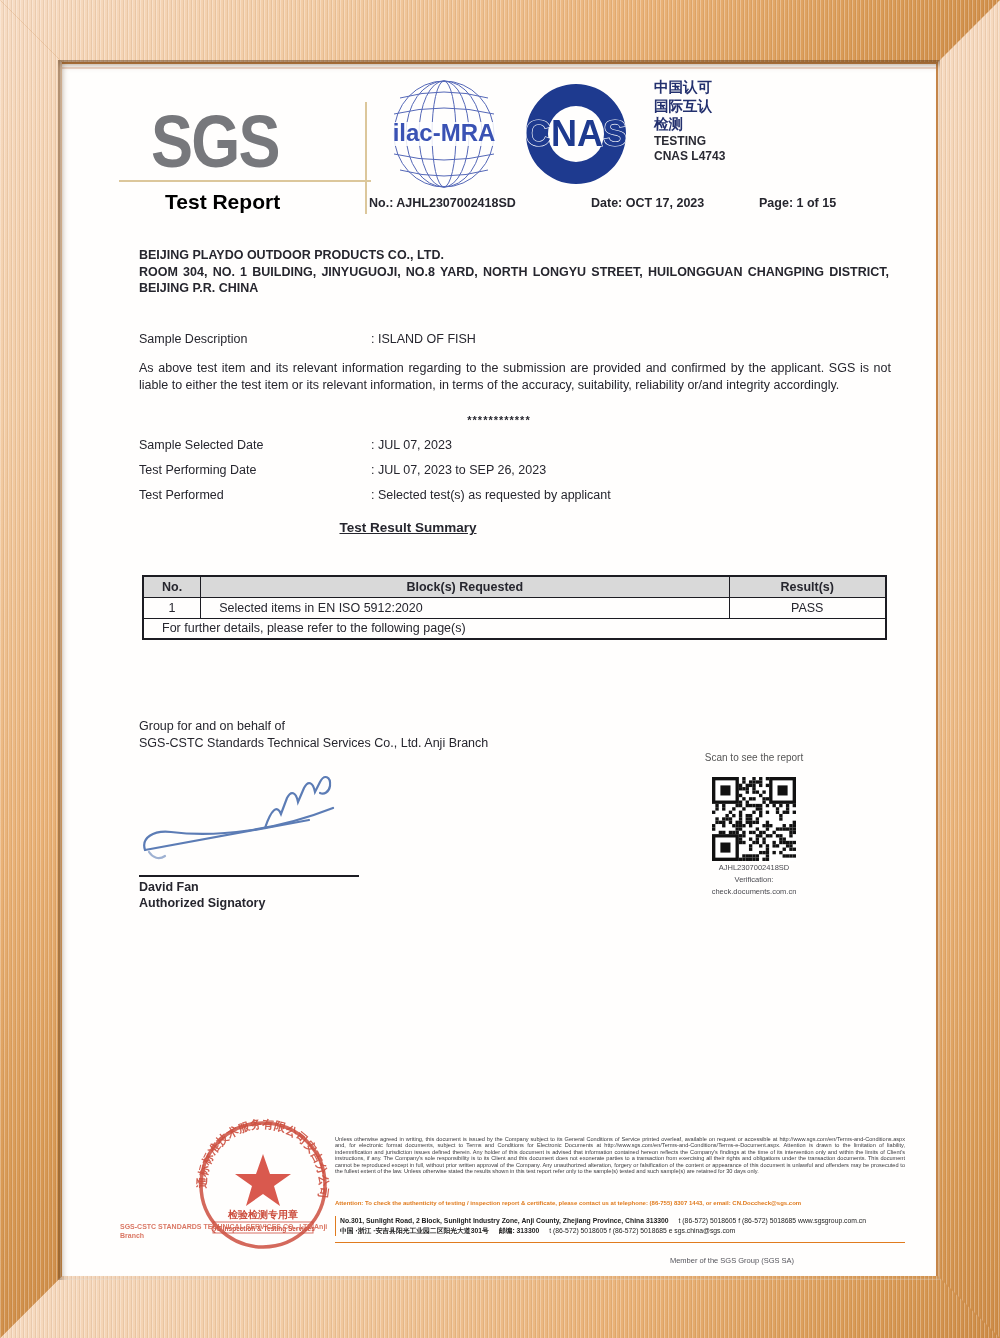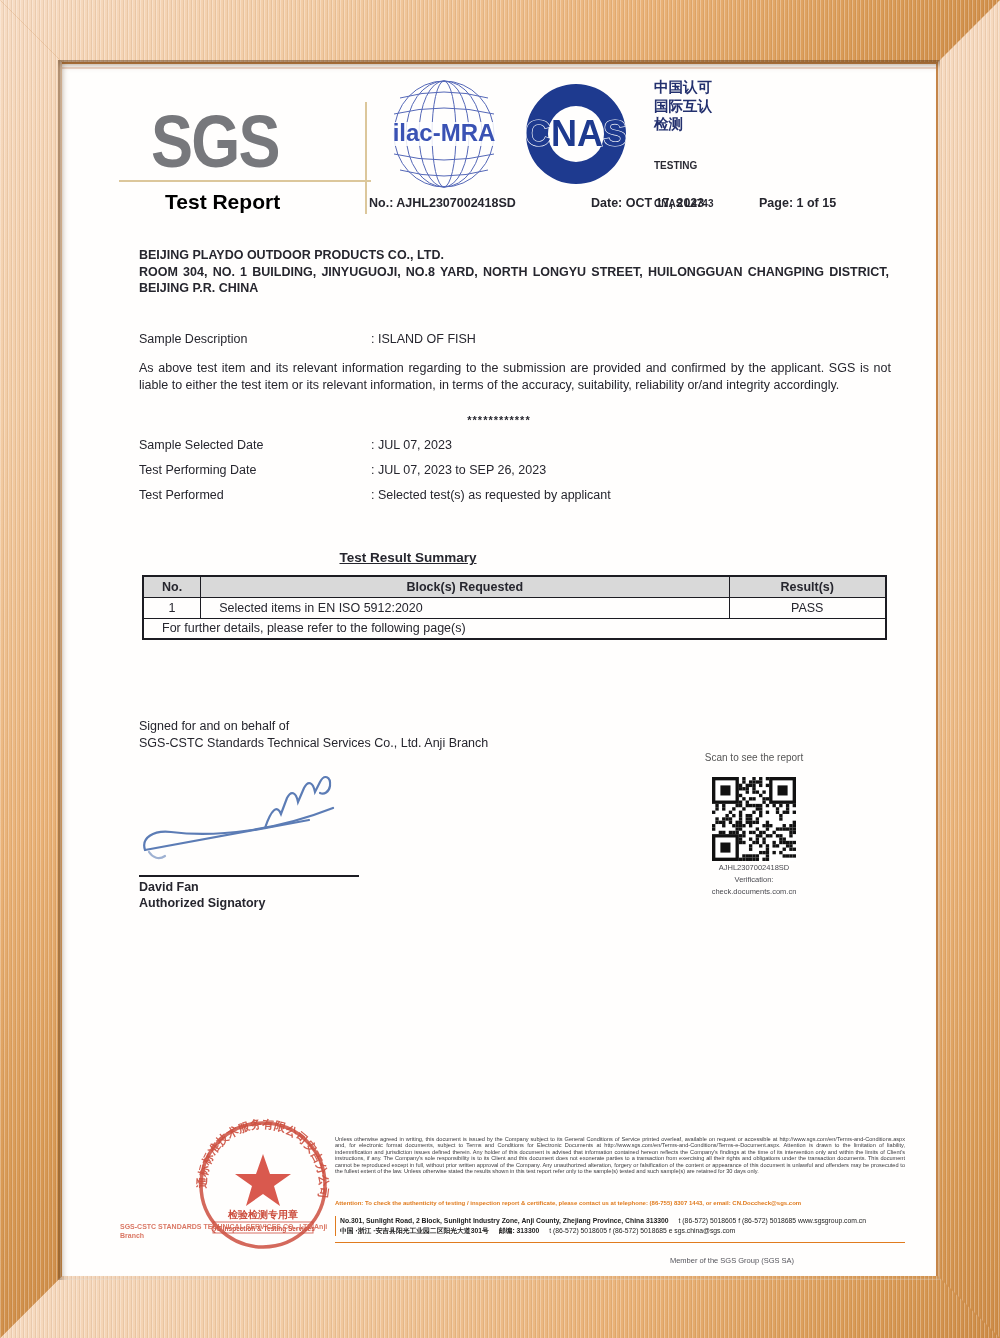--- a/index.html
+++ b/index.html
@@ -30,42 +30,42 @@
   
   .sgs-logo { position:absolute; left:45px; top:20px; width:220px; height:110px; }
   .sgs-cross-h { position:absolute; left:12px; top:96px; width:252px; height:2px; background:#dcc79b; }
   .sgs-cross-v { position:absolute; left:258px; top:18px; width:2px; height:112px; background:#dcc79b; }
   .sgs-text { position:absolute; left:44px; top:16px; font-size:70px; font-weight:bold; letter-spacing:-2px;
     color:#77787c; font-family:"Liberation Sans", sans-serif; transform:scale(.9,1.05); transform-origin:left top; }
   .ilac { position:absolute; left:328px; top:14px; width:108px; height:112px; }
   .cnas { position:absolute; left:448px; top:18px; width:132px; height:104px; }
   .accred { position:absolute; left:592px; top:14px; width:160px; line-height:1.28;
     font-weight:bold; color:#23306e; font-size:14.5px; }
-  .accred .en { font-size:10px; color:#2a2a33;margin-top:26px; }
+  .accred .en { font-size:12px; color:#2a2a33; }
 
   
   .title-row { position:absolute; left:45px; top:126px; width:790px; height:30px; }
   .doc-title { position:absolute; left:58px; top:0; font-size:21px; font-weight:bold; color:#000000; }
   .meta { position:absolute; top:6px; font-size:12.5px; font-weight:bold; color:#26262e; }
   .meta-no { left:262px; } .meta-date { left:484px; } .meta-page { left:652px; }
 
   
   .applicant { position:absolute; left:77px; top:183px; width:750px; font-weight:bold; line-height:1.33; text-align:justify; }
 
   
   .kv { position:absolute; left:77px; width:750px; }
   .kv .k { display:inline-block; width:232px; vertical-align:top; }
   .kv .v { display:inline-block; }
   .kv-sample { top:268px; }
   .para { position:absolute; left:77px; top:296px; width:752px; text-align:justify; line-height:1.36; }
   .stars { position:absolute; left:0; top:350px; width:874px; text-align:center; font-weight:bold; font-size:11px; letter-spacing:1px; }
   .kv-recv { top:374px; } .kv-perf { top:399px; } .kv-test { top:424px; }
 
   
-  .summary-title { position:absolute; left:0; top:486px; width:692px; text-align:center;
+  .summary-title { position:absolute; left:0; top:456px; width:692px; text-align:center;
     font-weight:bold; font-size:13.5px; text-decoration:underline; }
   .summary-table { position:absolute; left:80px; top:511px; width:745px; border-collapse:collapse;
     border:2px solid #1c1c22; font-size:12.5px; color:#26262e; }
   .summary-table th, .summary-table td { border:1.5px solid #1c1c22; padding:2px 18px; height:21px; }
   .summary-table th { background:#d9d9d9; font-weight:bold; text-align:center; }
   .col-no { width:44px; text-align:center; }
   .col-res { width:157px; text-align:center; }
   .col-req { text-align:left; }
   .foot-row td { text-align:left; font-weight:normal; }
 
@@ -189,21 +189,21 @@
         <td class="col-req">Selected items in EN ISO 5912:2020</td>
         <td class="col-res">PASS</td>
       </tr>
       <tr class="foot-row">
         <td colspan="3">For further details, please refer to the following page(s)</td>
       </tr>
     </tbody>
       </table>
 
     <div class="signed-block">
-      <div>Signed for and on behalf of</div>
+      <div>Group for and on behalf of</div>
       <div>SGS-CSTC Standards Technical Services Co., Ltd. Anji Branch</div>
     </div>
     <svg class="signature-svg" width="230" height="110" viewBox="0 0 230 110">
       <g stroke="#4b6fae" stroke-width="2.2" fill="none" stroke-linecap="round" opacity="0.9">
         <path d="M8 86 C 4 74, 16 66, 34 68 C 80 74, 140 66, 196 44"></path>
         <path d="M8 86 L 172 56"></path>
         <path d="M128 64 C 134 46, 140 40, 144 50 L 150 34 C 154 26, 159 28, 161 38 L 167 24 C 171 16, 176 18, 178 28 L 183 18 C 187 10, 194 12, 193 22 C 192 28, 187 31, 183 29"></path>
         <path d="M12 88 C 16 94, 22 96, 28 92" opacity="0.6"></path>
       </g>
     </svg>

